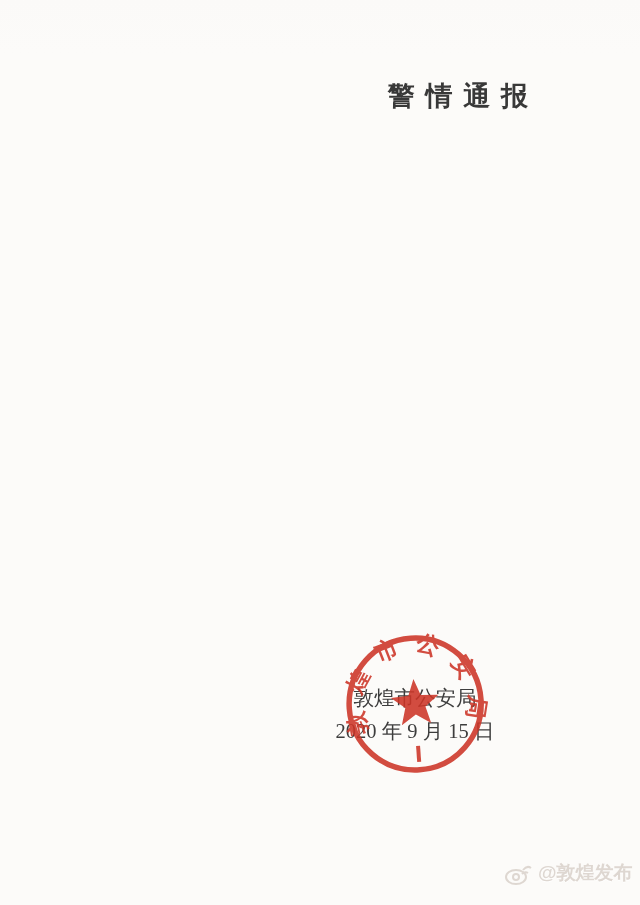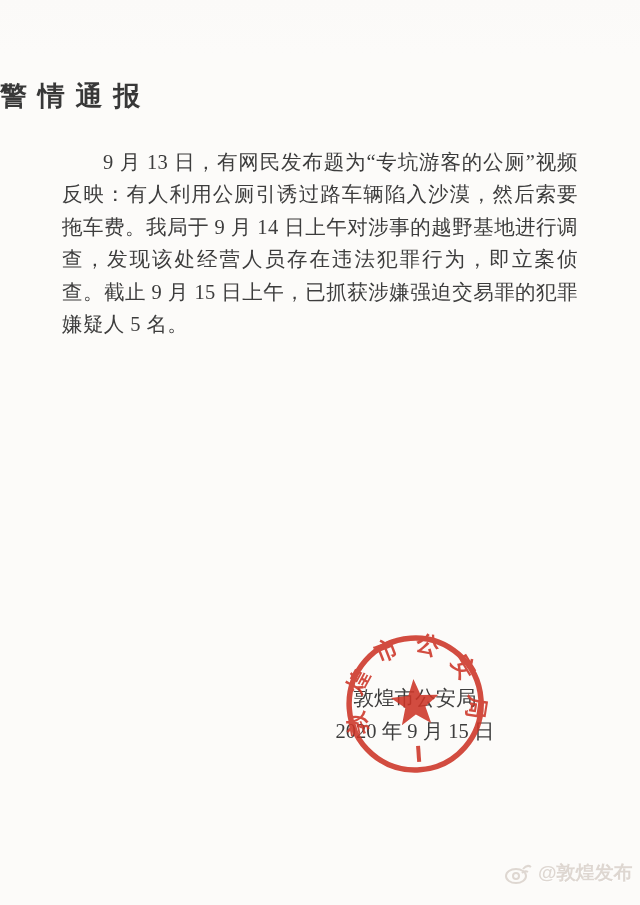--- a/index.html
+++ b/index.html
@@ -10,21 +10,21 @@
   .page{
     position:relative;
     width:640px;height:905px;
     background:linear-gradient(180deg,#fbfaf8 0%,#fcfbf9 6%,#fcfbf9 100%);
     overflow:hidden;
     color:#3d3d3d;
   }
   .notice-title{
     position:absolute;
     top:70px;left:0;width:530px;
-    text-align:left;
+    text-align:right;
     font-size:27px;
     font-weight:bold;
     letter-spacing:2px;
     color:#383838;
     margin-top:8px;
   }
   .doc-body{
     position:absolute;
     top:146px;left:62px;width:516px;
     font-size:20.5px;
@@ -47,38 +47,37 @@
     position:absolute;
     top:622px;left:335px;
     width:160px;height:160px;
     opacity:0.88;
     transform:rotate(-4deg);
     pointer-events:none;
   }
   .watermark{
     position:absolute;
     top:860px;left:503px;
-    display:flex;align-items:center;gap:5px;
+    display:flex;align-items:flex-end;gap:5px;
     color:#ded7d1;
     text-shadow:0 1px 0 rgba(255,255,255,0.9);
     font-family:"Liberation Sans","DejaVu Sans",sans-serif;
     font-size:19px;
     font-weight:bold;
   }
   .weibo-icon svg{display:block;}
 </style>
 </head>
 <body>
 
 <div class="page">
 
   <h1 class="notice-title">警 情 通 报</h1>
 
   <div class="doc-body">
-    <p>9 月 13 日，有网民发布题为“专坑游客的公厕”视频反映：有人利用公厕引诱过路车辆陷入沙漠，然后索要拖车费。我局于 9 月 14 日上午对涉事的越野基地进行调查，发现该处经营人员存在违法犯罪行为，即立案侦查。截止 9 月 15 日上午，已抓获涉嫌强迫交易罪的犯罪嫌疑人 5 名。</p>
   </div>
 
   <div class="sign-block">
     <div>敦煌市公安局</div>
     <div>2020 年 9 月 15 日</div>
   </div>
 
   <div class="seal">
     <svg width="160" height="160" viewBox="-80 -80 160 160">
 

